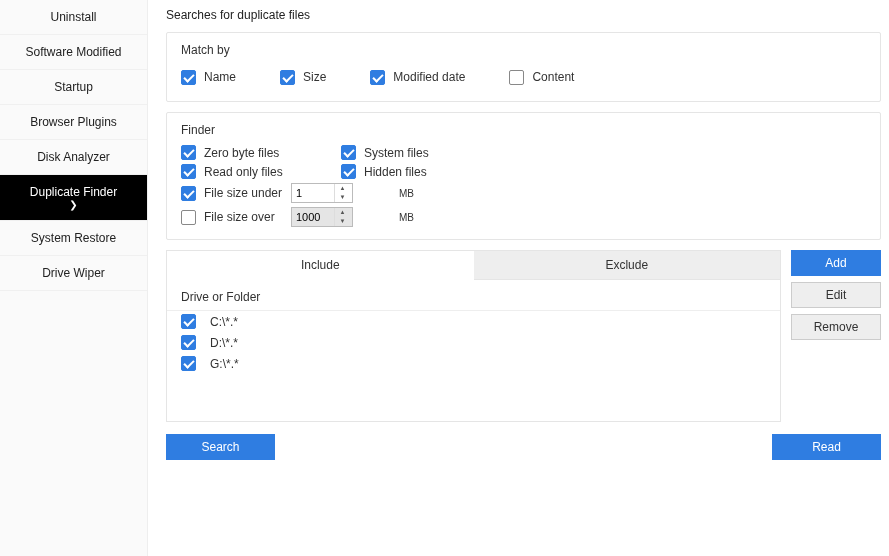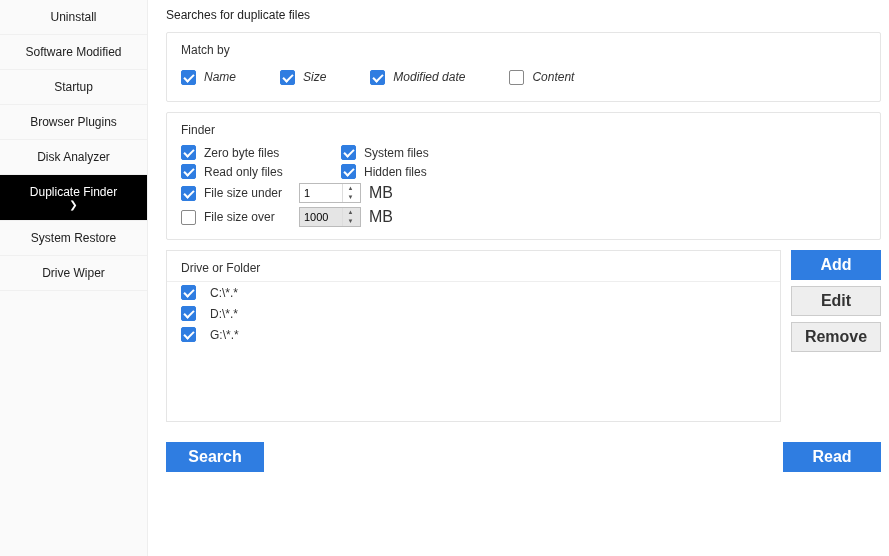--- a/index.html
+++ b/index.html
@@ -6,46 +6,46 @@
 body { font-family: "Segoe UI", Tahoma, sans-serif; font-size: 12px; color: #333; background: #fff; width: 889px; height: 556px; overflow: hidden; display: flex; }
 .sidebar { width: 148px; background: #fafafa; border-right: 1px solid #eee; }
 .sidebar-item { padding: 10px 12px; cursor: pointer; color: #222; display: flex; align-items: center; justify-content: center; border-bottom: 1px solid #f0f0f0; }
 .sidebar-item.active { background: #000000; color: #fff; flex-direction: column; }
 .chevron { font-size: 10px; }
 .main { flex: 1; padding: 8px 8px 14px 18px; }
 .page-title { font-size: 12px; margin-bottom: 10px; color: #222; }
 .group { border: 1px solid #e5e5e5; border-radius: 2px; padding: 10px 14px 12px 14px; margin-bottom: 10px; background: #fff; }
 .group-label { font-size: 12px; color: #333; margin-bottom: 8px; }
 .row { display: flex; align-items: center; gap: 6px; min-height: 24px; }
-.match-row .opt { display: flex; align-items: center; margin-right: 38px; font-style: italic; }
+.match-row .opt { display: flex; align-items: center; margin-right: 38px; }
 .opt { display: flex; align-items: center; }
 .check { width: 15px; height: 15px; border: 1px solid #888; border-radius: 2px; margin-right: 8px; background: #fff; position: relative; flex-shrink: 0; }
 .check.on { background: #2f7de1; border-color: #2f7de1; }
 .check.on::after { content: ""; position: absolute; left: 4px; top: 1px; width: 4px; height: 8px; border: solid #fff; border-width: 0 2px 2px 0; transform: rotate(45deg); }
 .ignore-grid { display: grid; grid-template-columns: 160px 200px; row-gap: 4px; }
-.size-row { display: flex; align-items: center; gap: 8px; margin-top: 4px; }
+.size-row { display: flex; align-items: center; gap: 0; margin-top: 4px; }
 .spin { display: flex; align-items: center; border: 1px solid #bbb; height: 20px; width: 62px; background: #fff; }
 .spin.disabled { background: #e5e5e5; color: #888; }
 .spin input { border: none; width: 42px; height: 100%; padding: 0 4px; font-size: 11px; outline: none; background: transparent; }
 .spin .arrows { width: 16px; display: flex; flex-direction: column; border-left: 1px solid #ddd; }
 .spin .arrows span { font-size: 6px; line-height: 9px; text-align: center; cursor: pointer; color: #555; }
-.unit { font-size: 16px; color: #333; }
+.unit { font-size: 10px; color: #333; margin-left: 46px; }
 .paths-area { display: flex; gap: 10px; }
 .panel { flex: 1; border: 1px solid #e5e5e5; background: #fff; display: flex; flex-direction: column; height: 172px; }
 .tabs { display: flex; border-bottom: 1px solid #e5e5e5; }
 .tab { flex: 1; text-align: center; padding: 7px 0; cursor: pointer; background: #eee; }
 .tab.active { background: #fff; border-bottom: 1px solid #fff; margin-bottom: -1px; }
 .col-header { padding: 10px 14px 6px 14px; color: #333; border-bottom: 1px solid #eee; }
 .drive-row { display: flex; align-items: center; padding: 3px 14px; }
 .drive-row .name { margin-left: 6px; }
 .btn-col { width: 90px; display: flex; flex-direction: column; gap: 6px; }
-.btn { text-align: center; padding: 5px 0; border: 1px solid #ccc; background: #eee; cursor: pointer; font-weight: 700; font-size: 16px; }
+.btn { text-align: center; padding: 5px 0; border: 1px solid #ccc; background: #eee; cursor: pointer; font-weight: 400; font-size: 12px; }
 .btn.primary { background: #2f7de1; color: #fff; border-color: #2f7de1; }
 .footer { display: flex; justify-content: space-between; margin-top: 12px; }
-.footer .btn { width: 98px; margin-top: 8px; }
+.footer .btn { width: 109px; }
 </style>
 </head>
 <body>
 
 <div class="sidebar">
   <div class="sidebar-item">
       <span>Uninstall</span>
     </div>
   <div class="sidebar-item">
       <span>Software Modified</span>
@@ -141,20 +141,24 @@
             <span>▲</span>
             <span>▼</span>
           </div>
         </div>
       <span class="unit">MB</span>
     </div>
   </div>
 
   <div class="paths-area">
     <div class="panel">
+      <div class="tabs">
+        <div class="tab active">Include</div>
+        <div class="tab">Exclude</div>
+      </div>
       <div class="col-header">Drive or Folder</div>
       <div>
         <div class="drive-row">
             <div class="check on"></div>
             <span class="name">C:\*.*</span>
           </div>
         <div class="drive-row">
             <div class="check on"></div>
             <span class="name">D:\*.*</span>
           </div>

